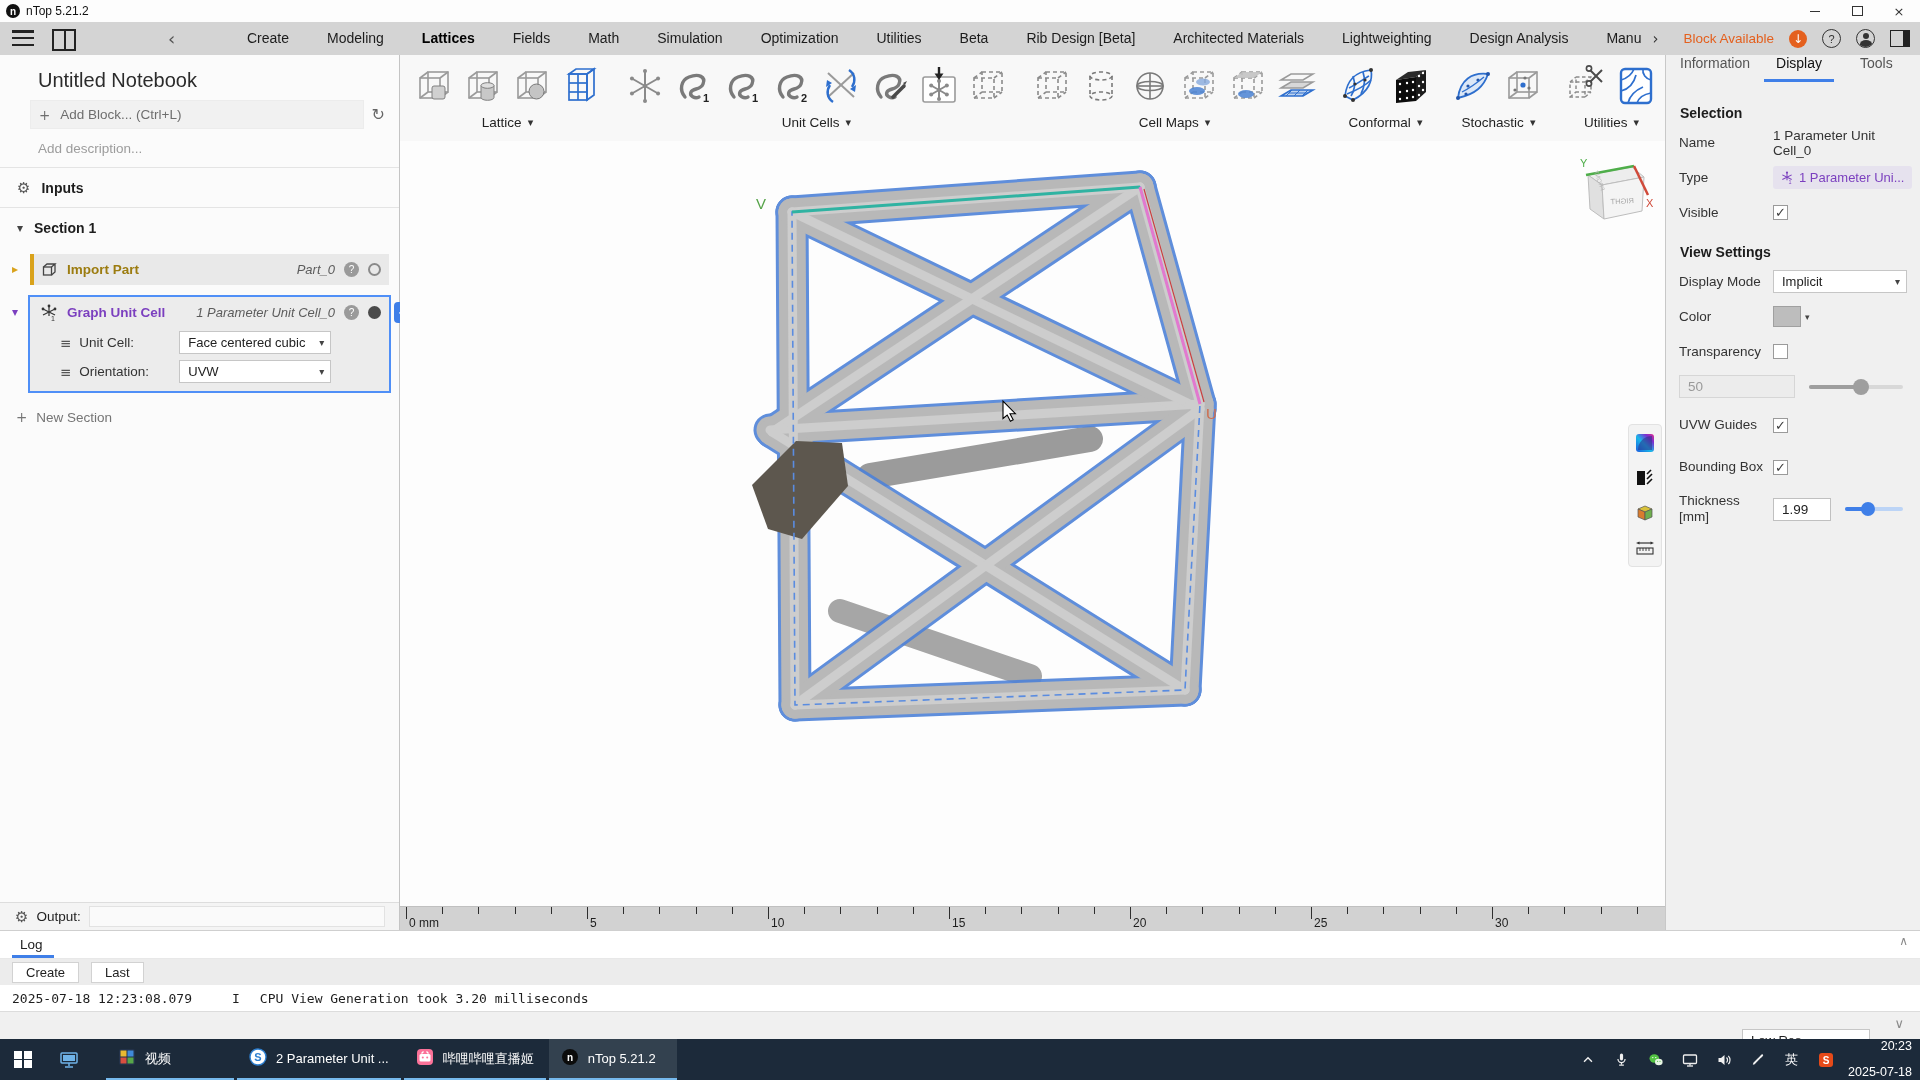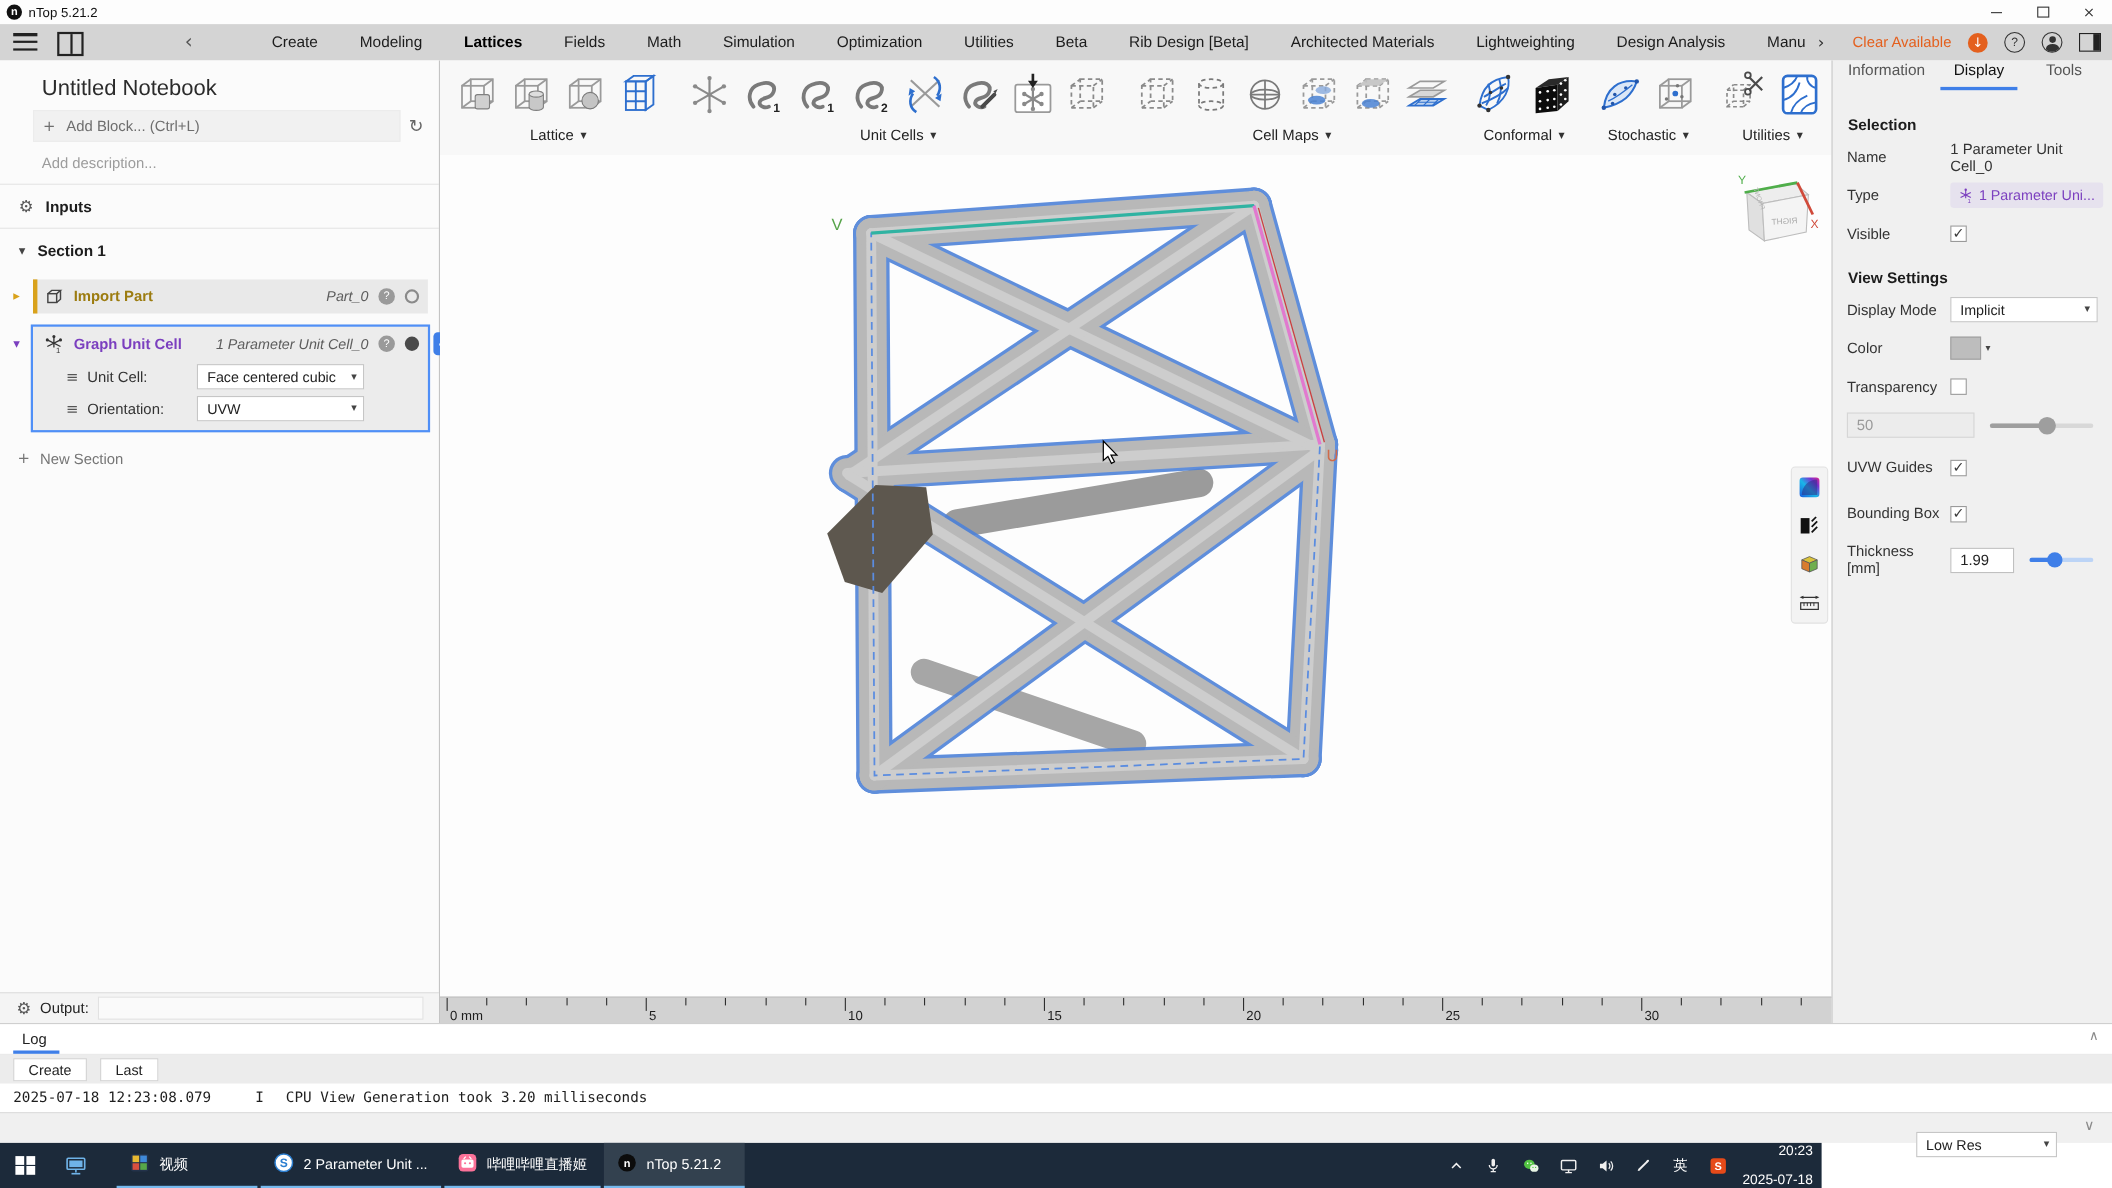--- a/index.html
+++ b/index.html
@@ -125,21 +125,21 @@
   .log-scroll-up{position:absolute;right:12px;top:3px;color:#8a8a8a;font-size:12px;}
   .log-btn-row{height:26px;background:#ececec;display:flex;align-items:center;gap:12px;padding-left:12px;}
   .log-btn{background:#fff;border:1px solid #d2d2d2;padding:2px 13px;font-size:13px;color:#222;}
   .log-entry{height:27px;display:flex;align-items:center;font-family:"DejaVu Sans Mono",monospace;font-size:13px;color:#1e1e1e;padding-left:12px;}
   .log-level{margin-left:40px;} .log-msg{margin-left:20px;}
   
   .bottom-strip{position:absolute;left:0;top:1011px;width:1920px;height:28px;background:#f0f0f0;border-top:1px solid #dcdcdc;box-sizing:border-box;}
   .res-dd{position:absolute;right:50px;top:17px;width:112px;height:21px;}
   .strip-chevron{position:absolute;right:16px;top:4px;color:#8a8a8a;font-size:13px;}
   
-  .taskbar{position:absolute;left:0;top:1039px;width:1656px;height:41px;background:#1c2a3a;display:flex;align-items:stretch;color:#fff;}
+  .taskbar{position:absolute;left:0;top:1039px;width:1920px;height:41px;background:#1c2a3a;display:flex;align-items:stretch;color:#fff;}
   .tb-btn{width:46px;display:flex;align-items:center;justify-content:center;}
   .win-logo{display:grid;grid-template-columns:8px 8px;grid-template-rows:8px 8px;gap:1.5px;}
   .win-logo i{background:#fff;}
   .task-item{display:flex;align-items:center;gap:9px;padding:0 12px;border-bottom:2px solid #76b9ed;margin-right:3px;
              font-size:13px;white-space:nowrap;min-width:128px;box-sizing:border-box;}
   .task-item.active{background:#33414f;}
   .tray{margin-left:auto;display:flex;align-items:center;gap:17px;padding-right:10px;}
   .tray-ico{width:17px;height:17px;display:flex;align-items:center;justify-content:center;font-size:13px;color:#f0f0f0;}
   .clock{text-align:right;font-size:12.5px;line-height:15px;padding-left:4px;}
 </style>
@@ -185,21 +185,21 @@
         <div class="menu-item">Utilities</div>
         <div class="menu-item">Beta</div>
         <div class="menu-item">Rib Design [Beta]</div>
         <div class="menu-item">Architected Materials</div>
         <div class="menu-item">Lightweighting</div>
         <div class="menu-item">Design Analysis</div>
         <div class="menu-item">Manu</div>
       </div>
     <div class="menu-chevron glyph">›</div>
     <div class="menu-right">
-      <span class="update-label">Clear Available</span>
+      <span class="update-label">Block Available</span>
       <span class="update-badge glyph">↓</span>
       <span class="help-circle">?</span>
       <span class="account-icon"></span>
       <span class="layout-icon">
           <i></i>
         </span>
     </div>
   </div>
 
   <div class="toolbar" id="toolbar">

